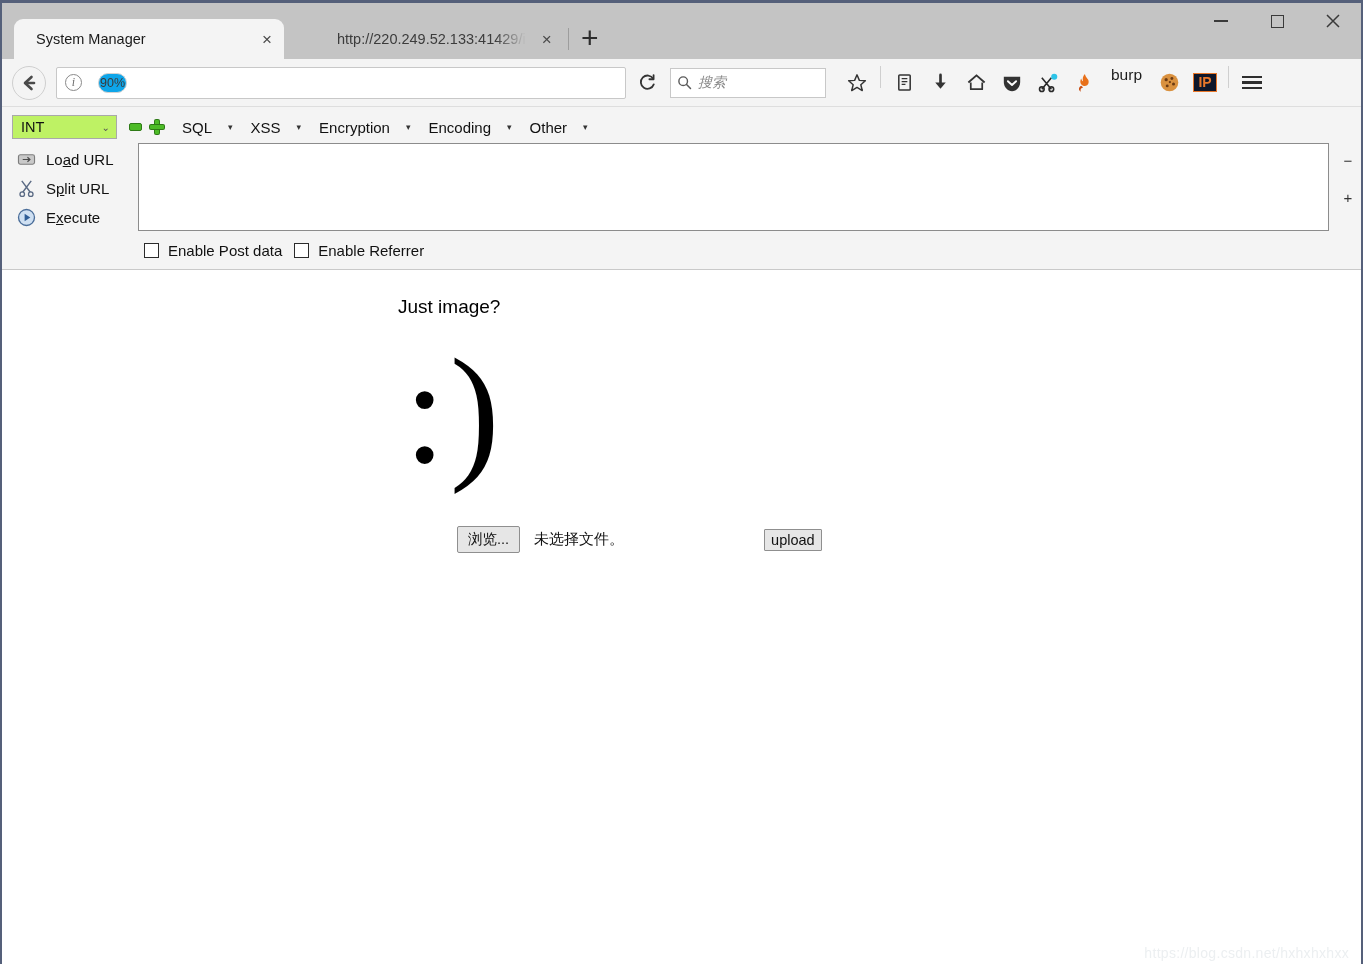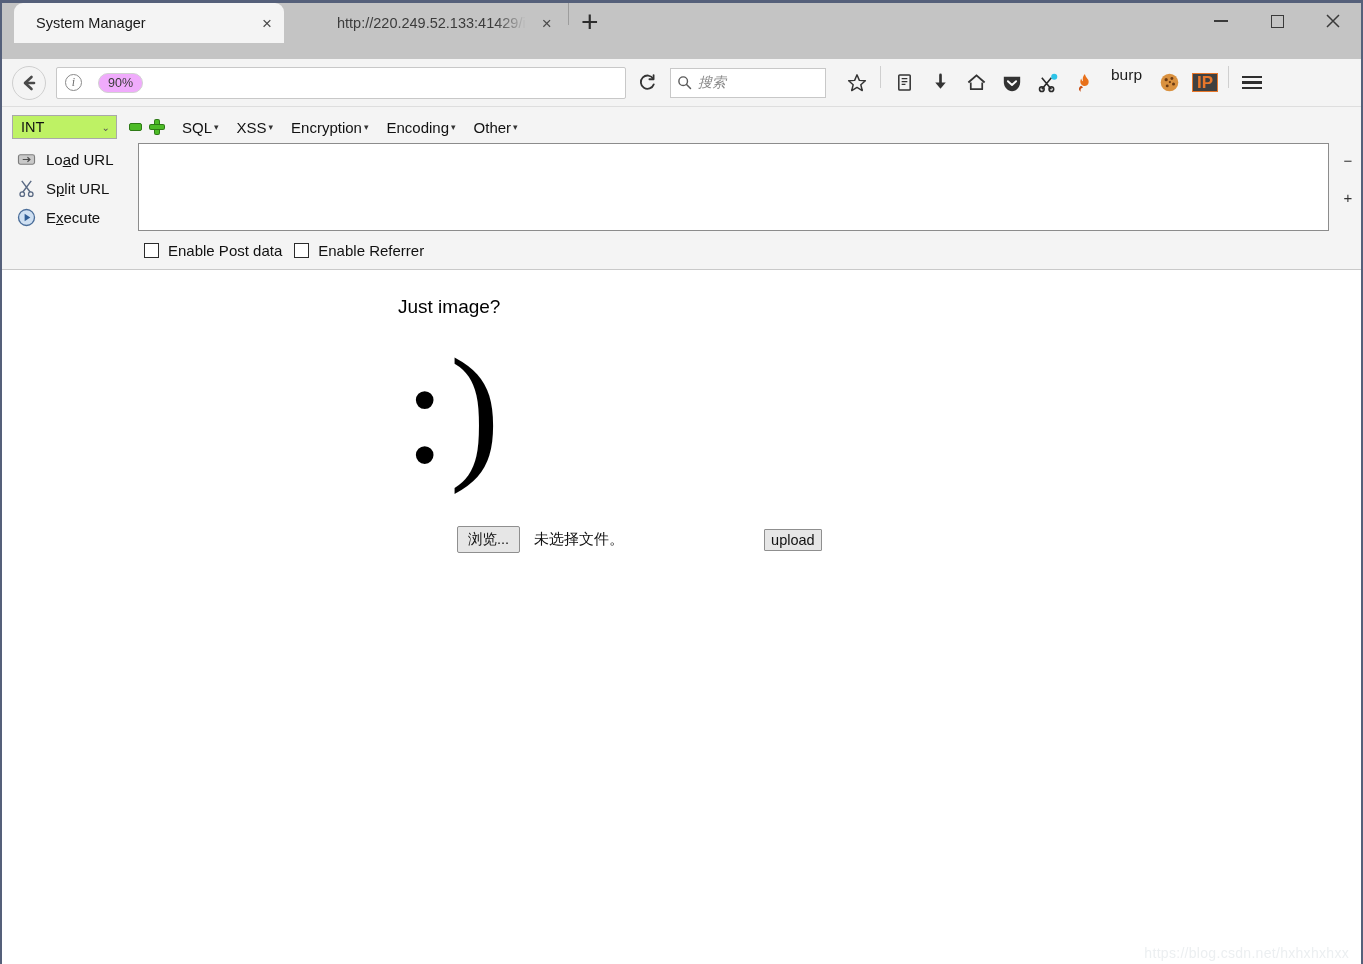--- a/index.html
+++ b/index.html
@@ -21,21 +21,21 @@
     border-right: 2px solid #55607a;
     border-bottom: 2px solid #55607a;
   }
 
   
   .tabstrip {
     position: relative;
     height: 56px;
     background: #c4c4c4;
     display: flex;
-    align-items: flex-start;
+    align-items: flex-end;
     padding-left: 12px;
   }
   .tab {
     position: relative;
     height: 40px;
     display: flex;
     align-items: center;
     padding: 0 6px 0 22px;
     font-size: 14.5px;
     color: #2b2b2b;
@@ -132,22 +132,22 @@
   }
   .url-text {
     font-size: 15.5px; color: #1d1d1d;
     white-space: nowrap; overflow: hidden; flex: 1 1 auto;
     -webkit-mask-image: linear-gradient(to right, #000 88%, transparent 100%);
     mask-image: linear-gradient(to right, #000 88%, transparent 100%);
   }
   .url-text .dim { color: #8f8f8f; }
   .zoom-badge {
     font-size: 12.5px; color: #3a3a3a;
-    background: #f0abfc; border: 1px solid #d2d2d2;
-    border-radius: 11px; padding: 2px 9px;
+    background: #0ea5e9; border: 1px solid #d2d2d2;
+    border-radius: 11px; padding: 2px 1px;
     margin-left: 8px; flex: 0 0 auto; text-align: right;
   }
   .reloadbtn {
     width: 34px; height: 34px;
     display: flex; align-items: center; justify-content: center;
     color: #333; font-size: 19px; margin: 0 6px 0 4px;
   }
   .searchbar {
     width: 156px; height: 30px;
     background: #ffffff; border: 1px solid #c8c8c8;
@@ -160,22 +160,22 @@
   .toolicons { display: flex; gap: 2px; }
   .ticon {
     width: 34px; height: 34px;
     display: flex; align-items: center; justify-content: center;
     color: #383838;
   }
   .vsep { width: 1px; height: 22px; background: #cfcfcf; margin: 0 4px; }
   .burp-label { font-size: 15.5px; color: #1c1c1c; padding: 0 8px; }
   .ip-badge {
     border: 1.5px solid #e8772a; color: #e8772a;
-    font-size: 17px; font-weight: bold; padding: 0px 4px;
-    background: #404040; line-height: 17px;
+    font-size: 14px; font-weight: bold; padding: 0px 4px;
+    background: #0f172a; line-height: 17px;
   }
   .hamburger { display: flex; flex-direction: column; gap: 3px; }
   .hamburger i { display:block; width: 20px; height: 2.6px; background: #2e2e2e; }
 
   
   .hackbar {
     background: #f4f4f4;
     border-bottom: 1px solid #c9c9c9;
     padding: 6px 0 6px 0;
   }
@@ -198,21 +198,21 @@
     background: #4dbb27; border: 1px solid #2e7a16;
   }
   .pm-plus { position: relative; width: 14px; height: 14px; }
   .pm-plus::before, .pm-plus::after {
     content:""; position: absolute; background: #4dbb27; border-radius: 1px;
     box-shadow: 0 0 0 1px #2e7a16;
   }
   .pm-plus::before { left: 5px; top: 0; width: 4px; height: 14px; }
   .pm-plus::after { top: 5px; left: 0; width: 14px; height: 4px; }
   .hb-menu { display: flex; align-items: center; gap: 18px; margin-left: 8px; }
-  .hb-menu-item { font-size: 15px; color: #111; display: flex; align-items: center; gap: 2px; }
+  .hb-menu-item { font-size: 15px; color: #111; display: flex; align-items: center; gap: 16px; }
   .hb-menu-item .dn { font-size: 9px; color: #333; }
   .hb-body { display: flex; align-items: flex-start; padding: 0 0 0 4px; }
   .hb-actions { width: 132px; padding-top: 2px; }
   .hb-action {
     display: flex; align-items: center; height: 29px; gap: 10px;
     padding-left: 10px;
   }
   .hb-action .lbl { font-size: 15px; color: #111; }
   .hb-action .lbl u { text-decoration: underline; }
   .hb-icon { width: 20px; height: 20px; display:flex; align-items:center; justify-content:center; }

